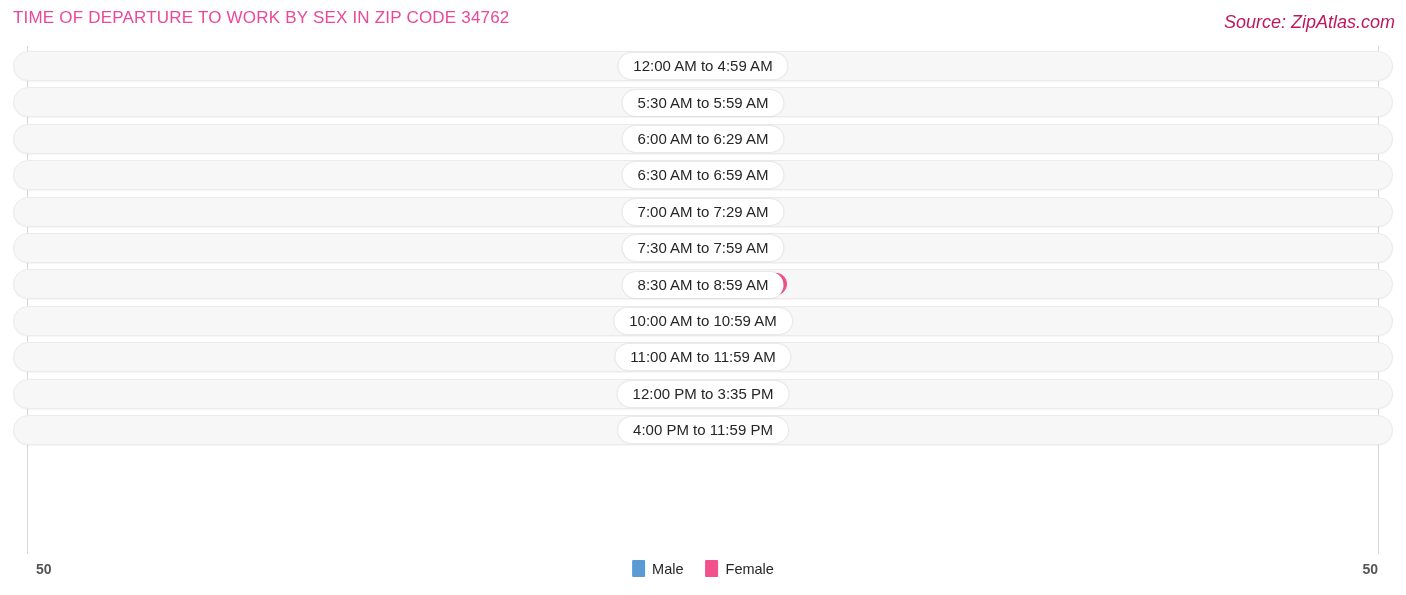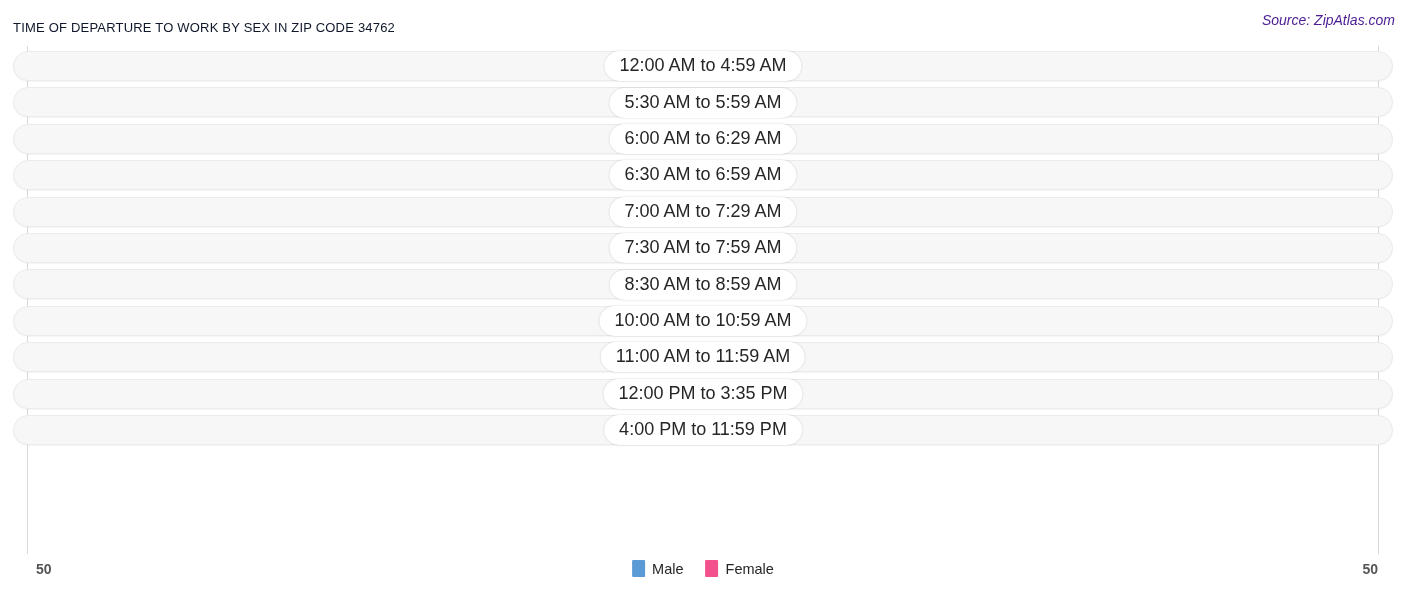--- a/index.html
+++ b/index.html
@@ -17,34 +17,34 @@
   }
 
   
   .header {
     position: relative;
     height: 44px;
   }
   .chart-title {
     position: absolute;
     left: 13px;
-    top: 20px;
-    font-size: 13px;
+    top: 8px;
+    font-size: 17px;
     font-weight: 400;
     letter-spacing: .2px;
-    color: #0f172a;
+    color: #ec4899;
     white-space: nowrap;
   }
   .source {
     position: absolute;
     right: 11px;
     top: 12px;
-    font-size: 14px;
+    font-size: 18px;
     font-style: italic;
-    color: #4c1d95;
+    color: #be185d;
     white-space: nowrap;
   }
 
   
   .plot {
     position: absolute;
     left: 0;
     top: 46px;
     width: 1406px;
     height: 508px;
@@ -131,21 +131,21 @@
   .bar.female .val.inside { right: 14px; }
 
   .label-pill {
     position: absolute;
     left: 50%;
     top: 50%;
     transform: translate(-50%, -50%);
     background: #ffffff;
     border-radius: 15px;
     padding: 4px 15px 5px;
-    font-size: 18px;
+    font-size: 15px;
     color: #262626;
     white-space: nowrap;
     box-shadow: 0 0 2px rgba(0,0,0,.20);
     z-index: 4;
   }
 
   
   .footer {
     position: absolute;
     left: 0;

